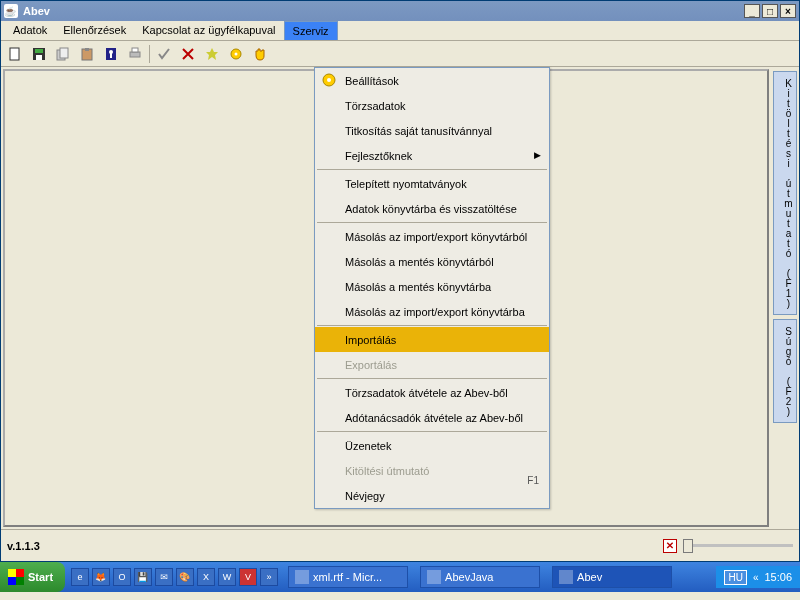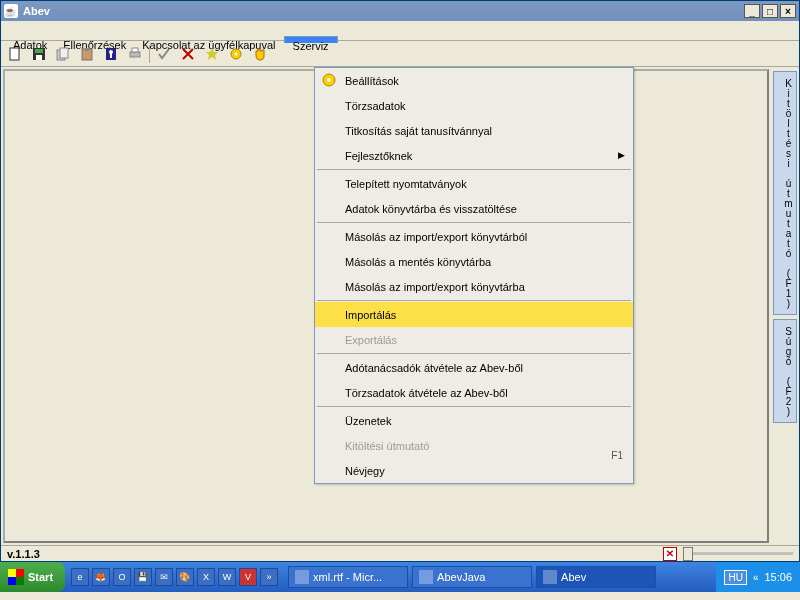--- a/index.html
+++ b/index.html
@@ -3,51 +3,51 @@
 <meta charset="utf-8">
 <style>
   * { box-sizing: border-box; margin:0; padding:0; font-family: Tahoma, Arial, sans-serif; font-size:11px; }
   body { width:800px; height:600px; background:#ece9d8; overflow:hidden; }
   .window { width:800px; height:562px; border:1px solid #003c74; display:flex; flex-direction:column; background:#ece9d8; }
   .titlebar { height:20px; background:linear-gradient(#7c99c2,#7390bd); color:#fff; display:flex; align-items:center; padding:0 3px; }
   .titlebar .java-icon { width:14px; height:14px; background:#fff; color:#e76f00; font-weight:bold; border-radius:2px; display:flex; align-items:center;justify-content:center; margin-right:5px; font-size:10px;}
   .titlebar .title { flex:1; font-weight:bold; }
   .winbtn { width:16px; height:14px; background:#ece9d8; border:1px solid #555; margin-left:2px; display:flex; align-items:center; justify-content:center; font-weight:bold; font-size:10px; color:#000;}
   .menubar { height:20px; background:#ece9d8; border-bottom:1px solid #aca899; display:flex; align-items:stretch; padding-left:4px; }
-  .menu-item { padding:3px 8px; cursor:default;margin-top:15px; }
+  .menu-item { padding:3px 8px; cursor:default; }
   .menu-item.open { background:#3b82f6; border:1px solid #7a9ac0; border-bottom:none; }
   .toolbar { height:26px; border-bottom:1px solid #aca899; display:flex; align-items:center; padding:0 4px; gap:4px;}
   .tbtn { width:20px;height:20px; display:flex;align-items:center;justify-content:center; border:1px solid transparent;}
   .ico{width:14px;height:14px;display:inline-block;}
   .content { flex:1; position:relative; background:#ece9d8; display:flex;}
   .workarea{ flex:1; margin:2px 2px 2px 2px; background:#ece9d8; border:2px solid #fff; border-right-color:#7f7f7f; border-bottom-color:#7f7f7f; border-style:inset;}
   .sidepanels{ width:28px; display:flex; flex-direction:column; gap:4px; padding:4px 2px;}
   .sidetab{ flex:0 0 auto; background:#cad8ee; border:1px solid #7a9ac0; writing-mode:vertical-rl; text-orientation:upright; padding:6px 2px; text-align:center; font-size:10px; letter-spacing:-1px;}
-  .dropdown{ position:absolute; left:313px; top:0; width:320px; background:#eeece4; border:1px solid #7a9ac0; box-shadow:1px 1px 2px rgba(0,0,0,.2);}
+  .dropdown{ position:absolute; left:313px; top:0; width:236px; background:#eeece4; border:1px solid #7a9ac0; box-shadow:1px 1px 2px rgba(0,0,0,.2);}
   .dropdown .row{ height:25px; display:flex; align-items:center; padding:0 10px 0 30px; position:relative; color:#000;}
   .dropdown .row.disabled{ color:#9c9c8f;}
-  .dropdown .row.highlight{ background:#fde047;}
+  .dropdown .row.highlight{ background:#eab308;}
   .dropdown .row .rico{position:absolute; left:6px; top:4px; width:16px;height:16px;}
   .dropdown .row .accel{ margin-left:auto; color:#555; font-size:10px;margin-top:20px;}
   .dropdown .row .sub::after{content:"▶"; position:absolute; right:8px; font-size:9px;}
   .dropdown .sep{ height:1px; background:#aca899; margin:1px 2px;}
-  .statusbar{ height:16px; border-top:1px solid #aca899; display:flex; align-items:center; padding:0 6px; font-weight:bold; gap:8px;}
+  .statusbar{ height:32px; border-top:1px solid #aca899; display:flex; align-items:center; padding:0 6px; font-weight:bold; gap:8px;}
   .statusbar .slider{ margin-left:auto; display:flex; align-items:center; gap:6px;}
   .slider-track{ width:110px; height:3px; background:#c0c0c0; position:relative;}
   .slider-thumb{ position:absolute; left:0; top:-5px; width:10px; height:14px; background:#ece9d8; border:1px solid #7a7a7a;}
   .xicon{width:14px;height:14px;background:#fff;border:1px solid #b00;color:#b00;font-weight:bold;display:flex;align-items:center;justify-content:center;font-size:10px;}
   .taskbar{ height:30px; background:linear-gradient(#3e84e0,#235dc0); display:flex; align-items:center; color:#fff; font-size:11px;}
   .startbtn{ height:30px; background:linear-gradient(#4eae4e,#2c8a2c); padding:0 12px 0 8px; display:flex; align-items:center; font-weight:bold; border-radius:0 8px 8px 0; gap:4px;}
   .startbtn .flag{width:16px;height:16px;background:conic-gradient(red 0 25%,green 0 50%,blue 0 75%,yellow 0);} 
   .qlaunch{display:flex;gap:3px;padding:0 6px;align-items:center;}
   .qlaunch .q{width:18px;height:18px;background:#3a6fc4;border:1px solid #1c4aa0;display:flex;align-items:center;justify-content:center;font-size:9px;}
-  .tasks{display:flex;gap:4px;padding:0 4px;align-items:center;flex:1;}
+  .tasks{display:flex;gap:12px;padding:0 4px;align-items:center;flex:1;}
   .task{height:22px;background:#3a72d0;border:1px solid #1d4fa8;display:flex;align-items:center;padding:0 6px;gap:4px;min-width:120px;}
   .task.active{background:#1e54b7;}
-  .tray{background:#1c8fe8;height:30px;display:flex;align-items:center;padding:0 8px;gap:6px;}
+  .tray{background:#1c8fe8;height:22px;display:flex;align-items:center;padding:0 8px;gap:6px;}
   .chev{font-size:10px;}
   svg{display:block;}
 </style>
 </head>
 <body>
 
 <div class="window">
   <div class="titlebar">
     <span class="java-icon">☕</span>
     <span class="title">Abev</span>
@@ -161,38 +161,41 @@
           <span>Telepített nyomtatványok</span>
         </div>
         <div class="row">
           <span>Adatok könyvtárba és visszatöltése</span>
         </div>
         <div class="sep"></div>
         <div class="row">
           <span>Másolás az import/export könyvtárból</span>
         </div>
         <div class="row">
+          <span>Másolás a mentés könyvtárból</span>
+        </div>
+        <div class="row">
           <span>Másolás a mentés könyvtárba</span>
         </div>
         <div class="row">
           <span>Másolás az import/export könyvtárba</span>
         </div>
         <div class="sep"></div>
         <div class="row highlight">
           <span>Importálás</span>
         </div>
         <div class="row disabled">
           <span>Exportálás</span>
         </div>
         <div class="sep"></div>
         <div class="row">
+          <span>Törzsadatok átvétele az Abev-ből</span>
+        </div>
+        <div class="row">
           <span>Adótanácsadók átvétele az Abev-ből</span>
-        </div>
-        <div class="row">
-          <span>Törzsadatok átvétele az Abev-ből</span>
         </div>
         <div class="sep"></div>
         <div class="row">
           <span>Üzenetek</span>
         </div>
         <div class="row disabled">
           <span>Kitöltési útmutató</span>
           <span class="accel">F1</span>
         </div>
         <div class="row">

